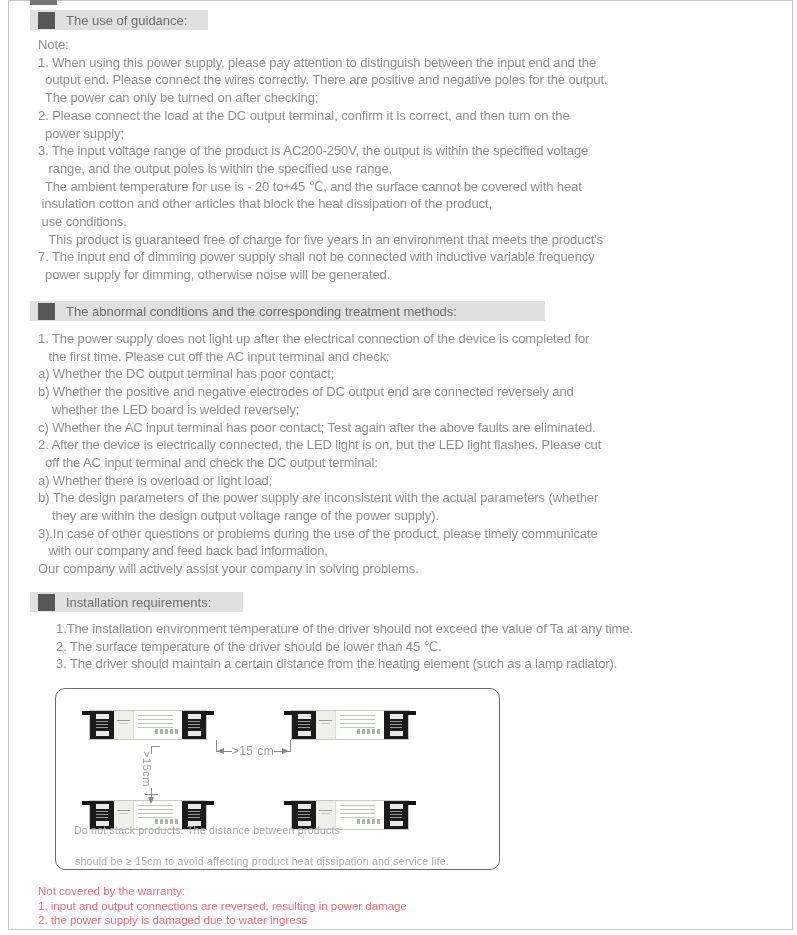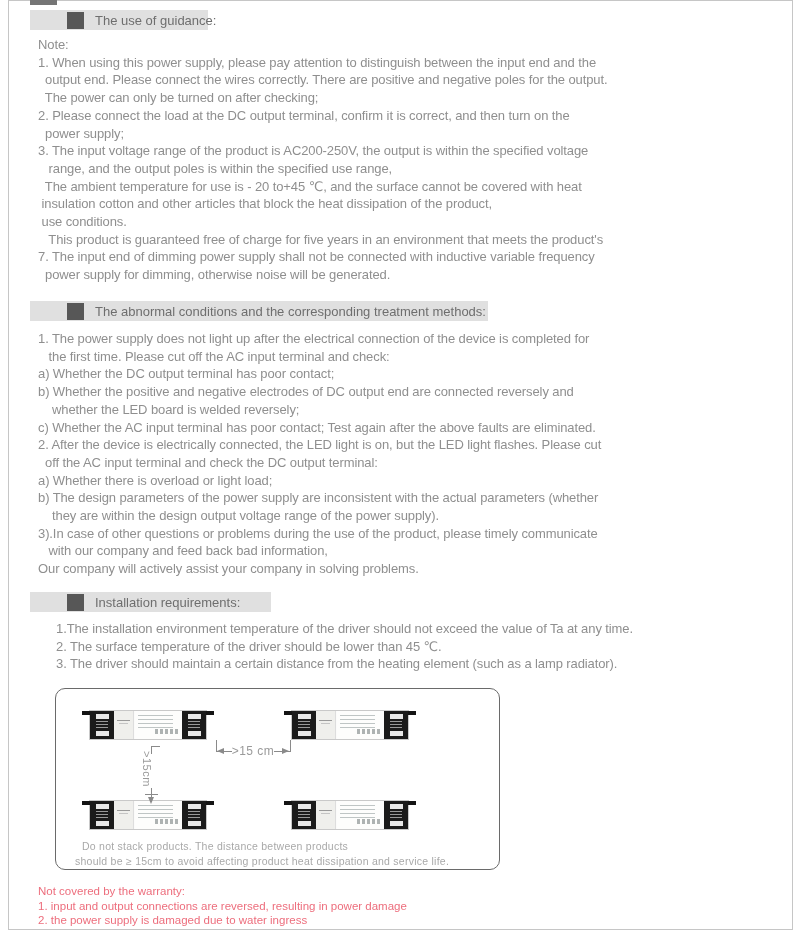--- a/index.html
+++ b/index.html
@@ -30,27 +30,26 @@
     border:1px solid var(--page-border);
   }
   .cutoff{
     position:absolute;left:30px;top:0;width:27px;height:5px;
     background:#757575;
   }
   .hdr{
     position:absolute;left:30px;height:20px;
     display:flex;align-items:center;
     background:var(--badge-bg);
-    padding-left:29px;
   }
   .hdr .sq{width:17px;height:17px;background:var(--square);margin-left:8px;flex:0 0 auto;}
   .hdr .t{margin-left:11px;font-size:13px;color:var(--header-text);white-space:pre;}
   .hdr1{top:10px;width:178px;}
-  .hdr2{top:301px;width:458px;}
-  .hdr3{top:592px;width:241px;}
+  .hdr2{top:301px;width:515px;}
+  .hdr3{top:592px;width:213px;}
   .txtblock{position:absolute;left:38px;font-size:13px;color:var(--text-gray);}
   .txt1{top:36px;}
   .txt2{top:330px;}
   .txt3{top:620px;margin-left:18px;}
   .tline{white-space:pre;line-height:17.7px;letter-spacing:-0.1px;}
   
   .diagram{
     position:absolute;left:55px;top:688px;width:445px;height:182px;
     border:1.5px solid var(--diagram-border);
     border-radius:10px;background:#fff;
@@ -90,21 +89,21 @@
   .hd-label{position:absolute;left:172px;top:55px;width:50px;text-align:center;
     font-size:12px;color:#9a9a9a;letter-spacing:.5px;white-space:pre;}
   .vd-tick-top{left:95px;top:57px;width:9px;height:1px;}
   .vd-seg-top{left:95px;top:57px;width:1px;height:8px;}
   .vd-seg-bot{left:95px;top:99px;width:1px;height:11px;}
   .vd-tick-bot{left:89px;top:105px;width:13px;height:1px;}
   .vd-arr-bot{left:91.5px;top:108px;border-left:3.5px solid transparent;border-right:3.5px solid transparent;border-top:7px solid var(--dim-color);}
   .vd-label{position:absolute;left:85px;top:62px;writing-mode:vertical-rl;
     font-size:11px;color:#9a9a9a;letter-spacing:.5px;white-space:pre;}
   .cap{position:absolute;font-size:10.5px;letter-spacing:.25px;color:var(--caption-gray);white-space:pre;}
-  .cap1{left:18px;top:151px;margin-left:8px;}
+  .cap1{left:18px;top:135px;}
   .cap2{left:19px;top:166px;}
   
   .warranty{position:absolute;left:38px;top:884px;font-size:11.5px;color:var(--warning-red);}
   .warranty .tline{line-height:14.6px;letter-spacing:0;}
 </style>
 </head>
 <body>
 
 <div class="page">
   <div class="page-frame"></div>

